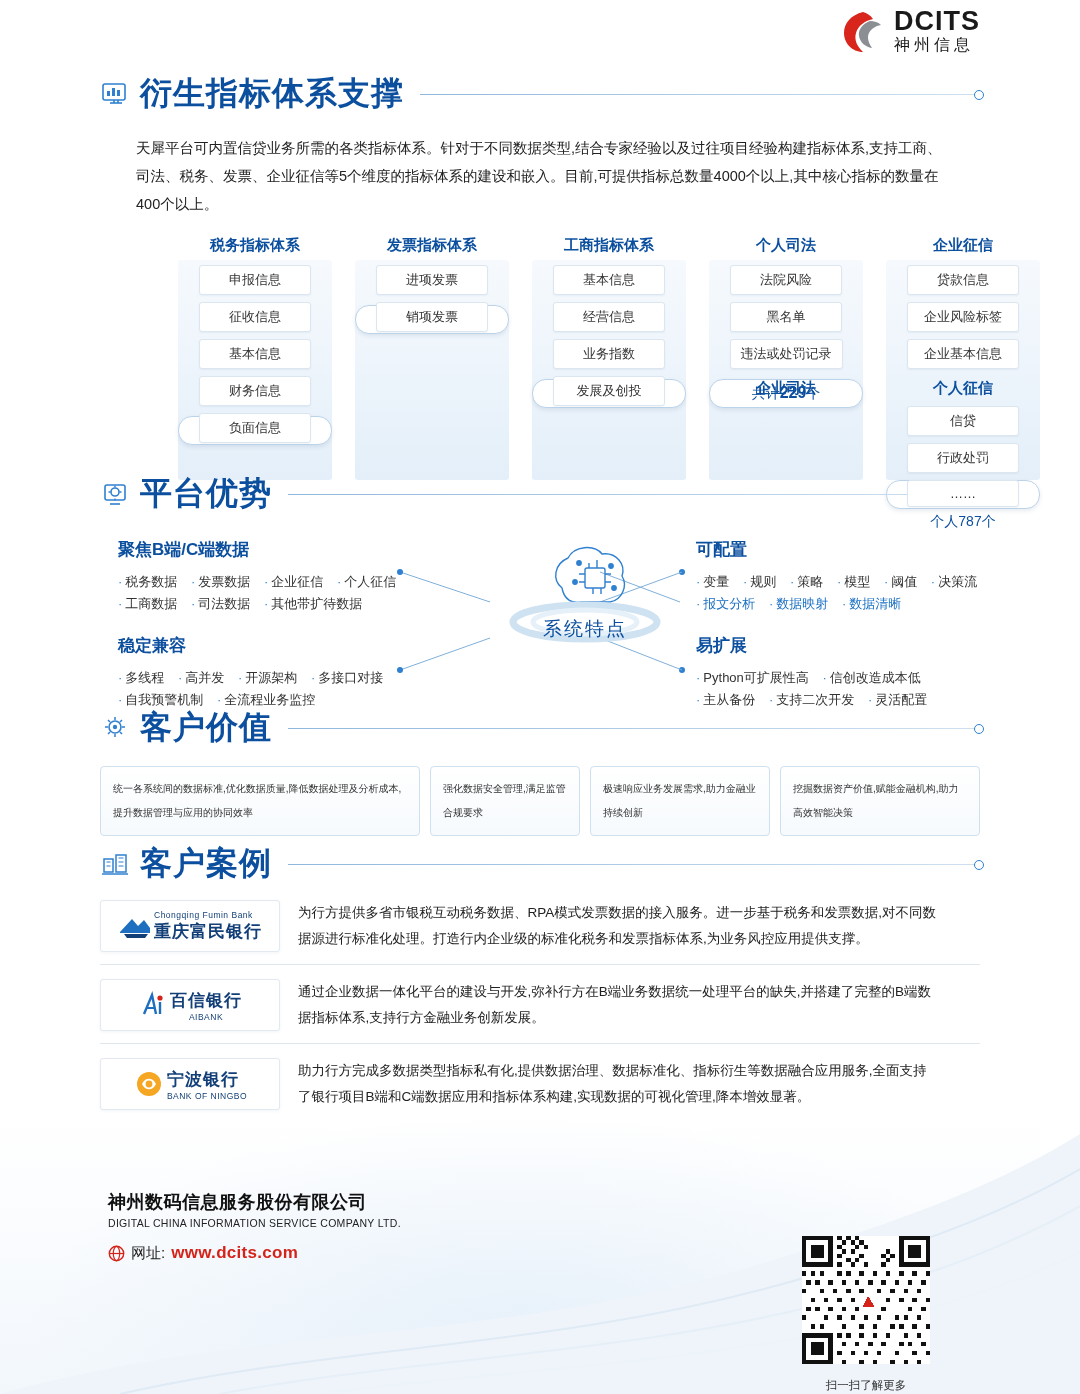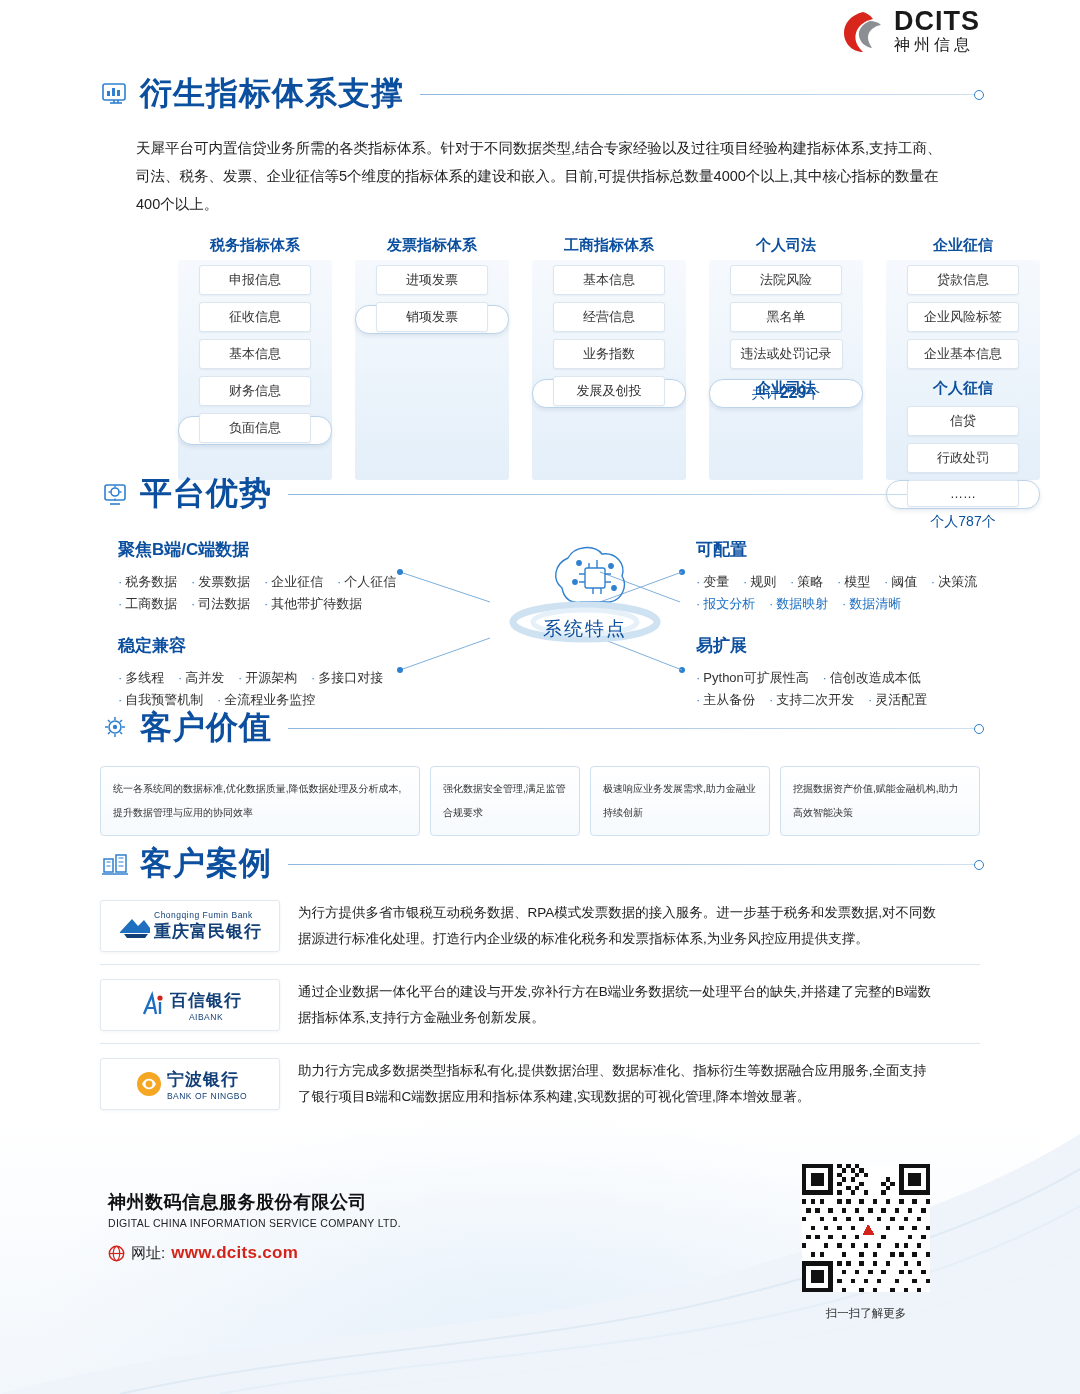--- a/index.html
+++ b/index.html
@@ -107,21 +107,21 @@
   .logo-en { font-size: 8.5px; color: #123f77; letter-spacing: .5px; }
 
   
   #footer { position: absolute; left: 108px; top: 1190px; }
   .company-cn { font-size: 18px; font-weight: bold; color: #111; letter-spacing: .5px; }
   .company-en { font-size: 10.5px; color: #222; letter-spacing: .3px; margin-top: 3px; }
   .site-row { display: flex; align-items: center; gap: 6px; margin-top: 14px; }
   .site-label { font-size: 15px; color: #222; }
   .site-url { font-size: 17px; font-weight: bold; color: #d4241a; letter-spacing: .3px; }
   .globe { width: 17px; height: 17px; }
-  #qr { position: absolute; right: 110px; top: 1164px; text-align: center; }
+  #qr { position: absolute; right: 110px; top: 1236px; text-align: center; }
   .qr-caption { font-size: 11.5px; color: #333; margin-top: 10px; }
 </style>
 </head>
 <body>
 
 <div class="page">
 
   <div class="bg-swoosh">
     <svg width="1080" height="300" viewBox="0 0 1080 300">
       <path d="M0,300 C250,230 500,250 760,170 C900,128 1000,90 1080,40 L1080,300 Z" fill="#eef4fa"></path>

